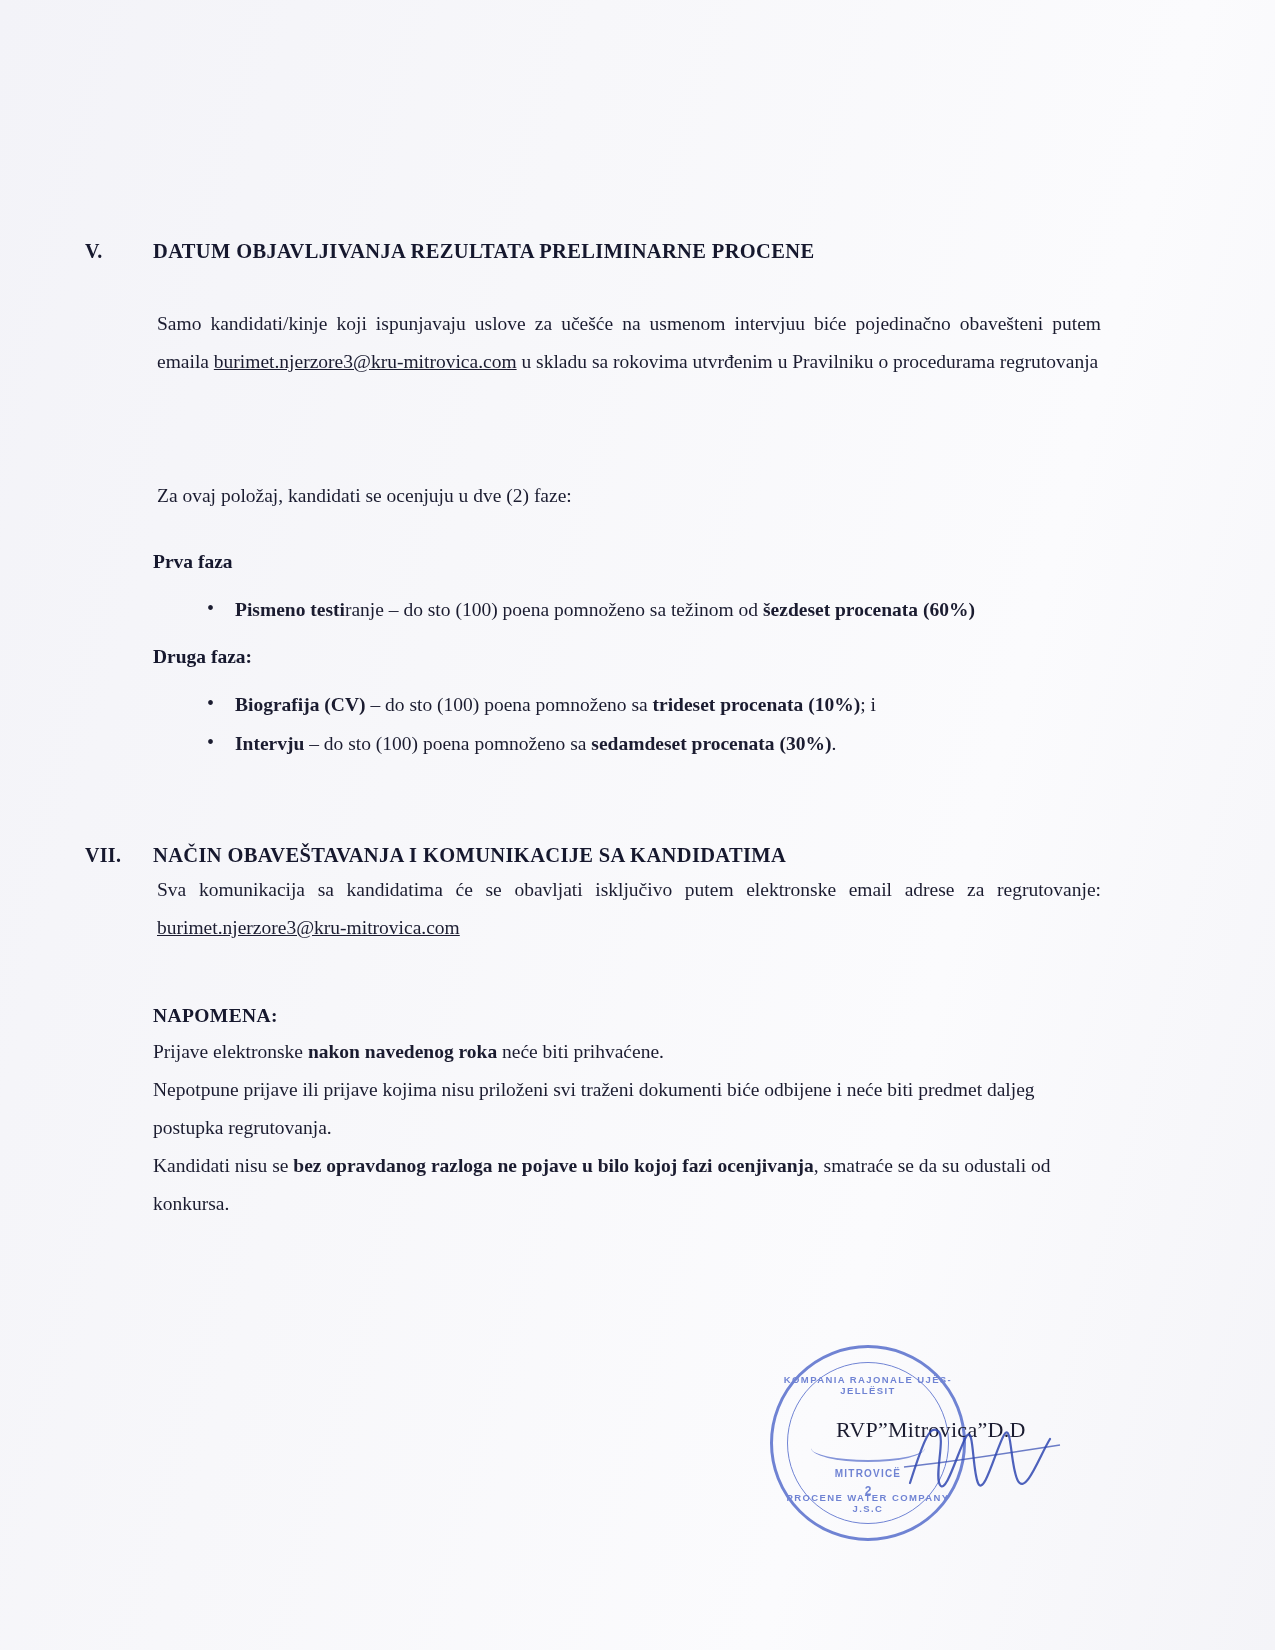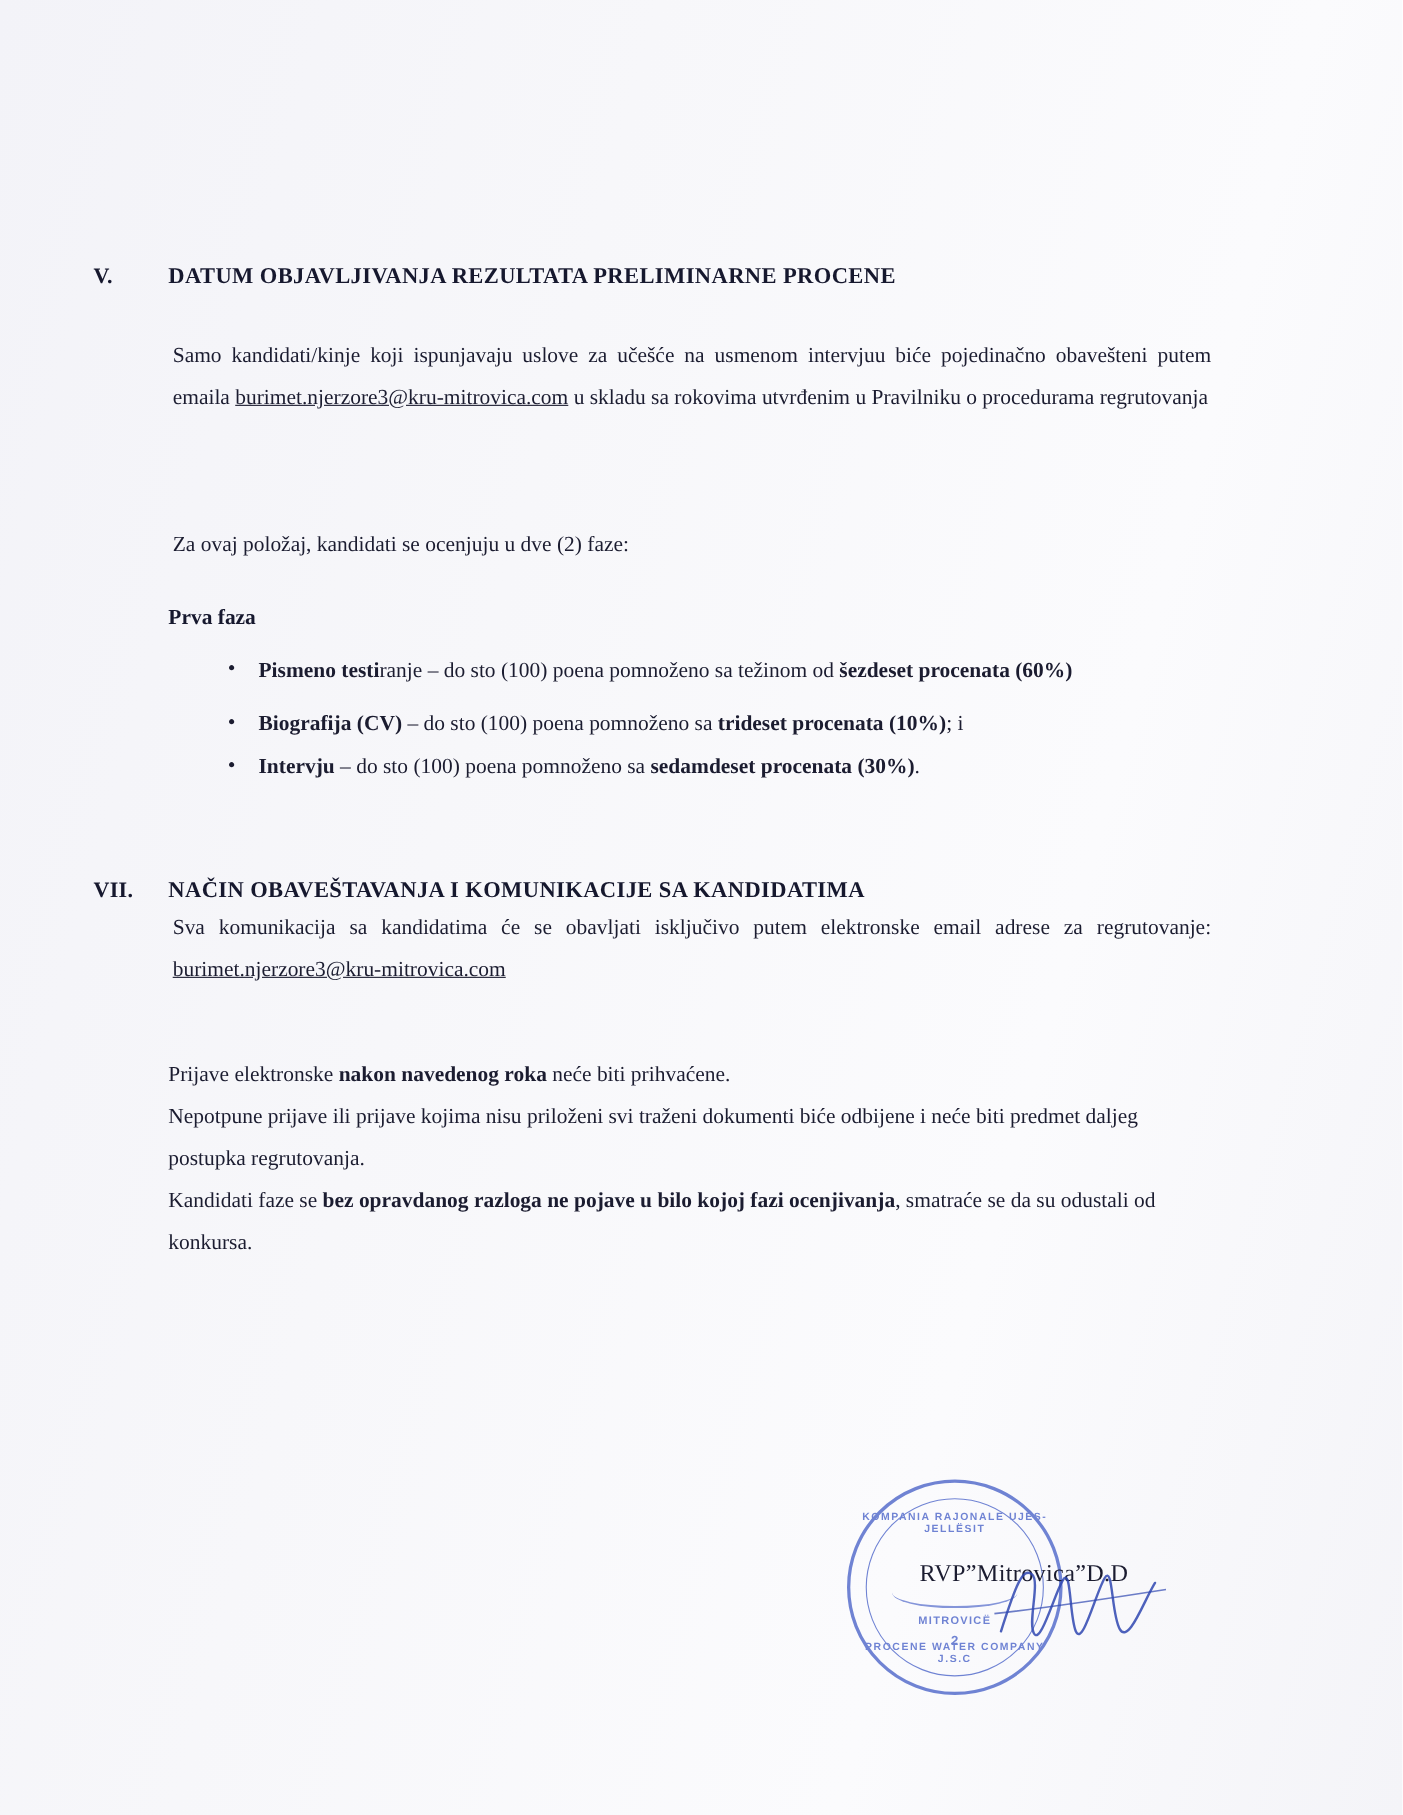--- a/index.html
+++ b/index.html
@@ -225,42 +225,44 @@
     <div class="spacer-44"></div>
 
     <div class="spacer-44"></div>
     <div class="body-block">
       <p class="para">Za ovaj položaj, kandidati se ocenjuju u dve (2) faze:</p>
       <div class="spacer-26"></div>
       <p class="phase-label">Prva faza</p>
       <ul class="bullets">
         <li><span class="b">Pismeno testi</span><span>ranje – do sto (100) poena pomnoženo sa težinom od </span><span class="b">šezdeset procenata (60%)</span></li>
       </ul>
+      <p class="phase-label">Druga faza:</p>
       <ul class="bullets">
         <li><span class="b">Biografija (CV)</span><span> – do sto (100) poena pomnoženo sa </span><span class="b">trideset procenata (10%)</span><span>; i</span></li>
         <li><span class="b">Intervju</span><span> – do sto (100) poena pomnoženo sa </span><span class="b">sedamdeset procenata (30%)</span><span>.</span></li>
       </ul>
     </div>
 
     <div class="spacer-70"></div>
 
     <div class="sec">
       <div class="num">VII.</div>
       <div class="heading">NAČIN OBAVEŠTAVANJA I KOMUNIKACIJE SA KANDIDATIMA</div>
     </div>
     <div class="body-block">
       <p class="para"><span>Sva komunikacija sa kandidatima će se obavljati isključivo putem elektronske email adrese za regrutovanje: </span><span class="link">burimet.njerzore3@kru-mitrovica.com</span></p>
     </div>
 
     <div class="spacer-54"></div>
 
     <div class="note-block">
+      <p class="note-title">NAPOMENA:</p>
       <p class="note-line"><span>Prijave elektronske </span><span class="b">nakon navedenog roka</span><span> neće biti prihvaćene.</span></p>
       <p class="note-line">Nepotpune prijave ili prijave kojima nisu priloženi svi traženi dokumenti biće odbijene i neće biti predmet daljeg postupka regrutovanja.</p>
-      <p class="note-line"><span>Kandidati faze se </span><span class="b">bez opravdanog razloga ne pojave u bilo kojoj fazi ocenjivanja</span><span>, smatraće se da su odustali od konkursa.</span></p>
+      <p class="note-line"><span>Kandidati nisu se </span><span class="b">bez opravdanog razloga ne pojave u bilo kojoj fazi ocenjivanja</span><span>, smatraće se da su odustali od konkursa.</span></p>
     </div>
 
   </div>
 
   <div class="stamp-area">
     <div class="stamp">
       <div class="stamp-inner">
         <div class="stamp-text-top">KOMPANIA RAJONALE UJËS-JELLËSIT</div>
         <div class="stamp-wave"></div>
         <div class="stamp-mid">MITROVICË</div>

